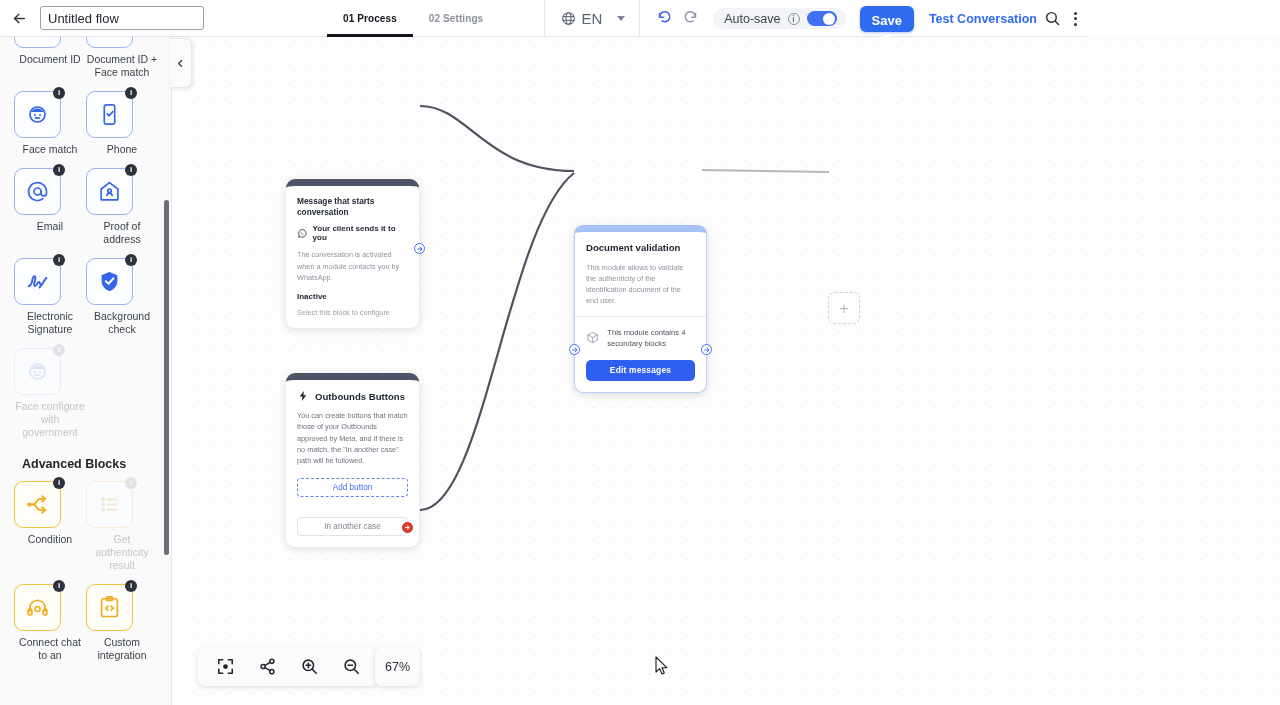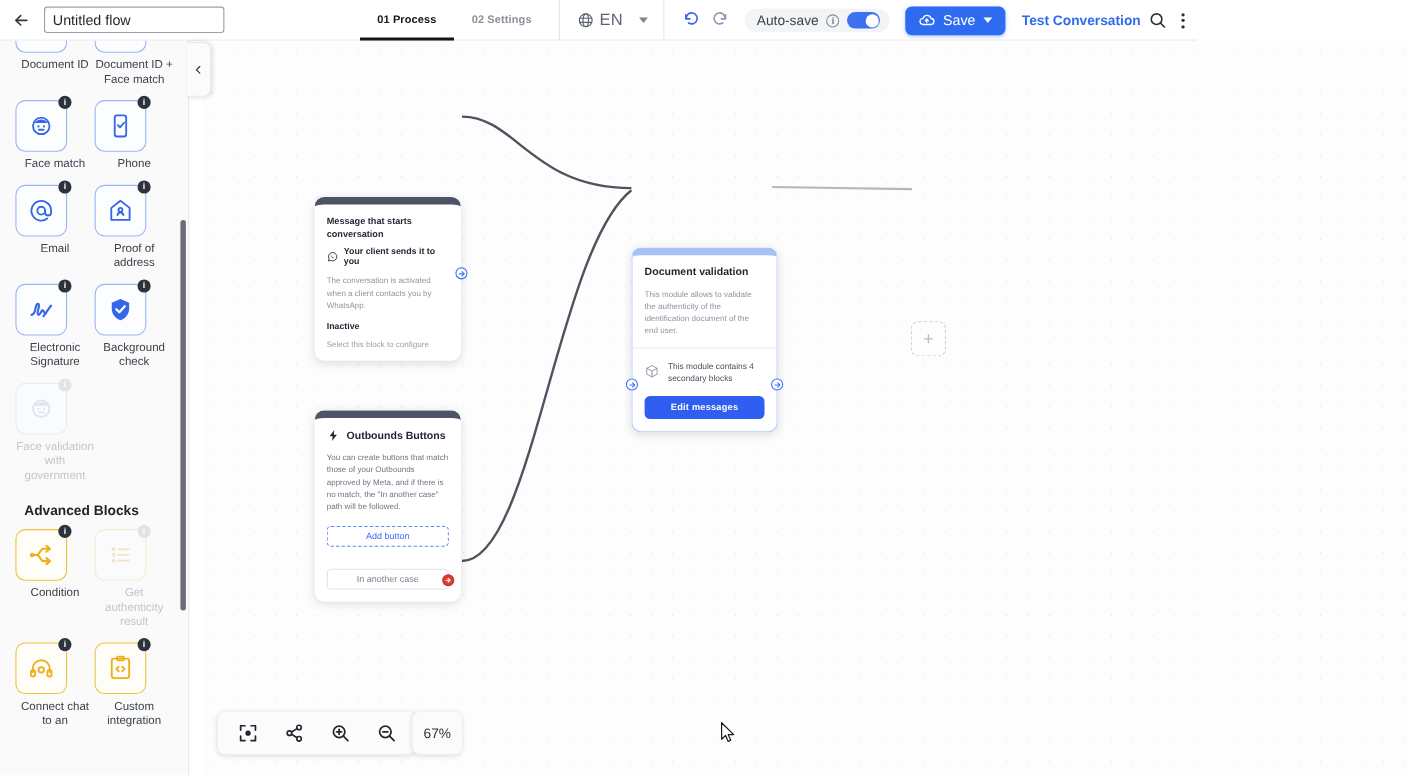--- a/index.html
+++ b/index.html
@@ -56,21 +56,21 @@
     width: 12px; height: 12px; border-radius: 50%; border: 1.3px solid #8a909b;
     color: #6d747f; font-size: 8.5px; line-height: 10px; text-align: center; font-weight: bold;
   }
   .toggle {
     width: 30px; height: 15px; border-radius: 9px; background: #3d71f2; position: relative; cursor: pointer;
   }
   .toggle .knob { position: absolute; right: 1.5px; top: 1.5px; width: 12px; height: 12px; border-radius: 50%; background: #fff; }
   .save-btn {
     display: flex; align-items: center; gap: 7px; background: #2f6bf0; color: #fff;
     border-radius: 6px; height: 26px; padding: 0 12px; margin-left: 14px; cursor: pointer;
-    font-size: 13px; font-weight: normal; box-shadow: 0 1px 3px rgba(47,107,240,.35);
+    font-size: 13px; font-weight: bold; box-shadow: 0 1px 3px rgba(47,107,240,.35); flex-direction: column;
   }
   .save-caret { border-left: 4px solid transparent; border-right: 4px solid transparent; border-top: 5px solid #fff; }
   .test-conv { color: #2f6bf0; font-size: 12.5px; font-weight: bold; margin-left: 15px; cursor: pointer; }
   .icon-btn { padding: 0 7px; cursor: pointer; color: #2b313a; display:flex; align-items:center; }
   .kebab { display: flex; flex-direction: column; gap: 2.5px; padding: 0 11px 0 6px; cursor: pointer; }
   .kebab i { width: 3px; height: 3px; border-radius: 50%; background: #2b313a; display: block; }
 
   
   .sidebar {
     position: absolute; left: 0; top: 37px; width: 172px; height: 668px;
@@ -355,21 +355,21 @@
             <div class="tile disabled">
               <svg width="25" height="25" viewBox="0 0 24 24" fill="none" stroke="#b8caf1" stroke-width="1.6" stroke-linecap="round" stroke-linejoin="round">
                 <circle cx="12" cy="12" r="7.2"></circle>
                 <path d="M6 9.5 A7.2 7.2 0 0 1 18 9.5" fill="#b8caf1" stroke="none"></path>
                 <circle cx="9.6" cy="12.4" r=".95" fill="#b8caf1" stroke="none"></circle>
                 <circle cx="14.4" cy="12.4" r=".95" fill="#b8caf1" stroke="none"></circle>
                 <path d="M10 15.3 h4"></path>
               </svg>
               <span class="badge">i</span>
             </div>
-            <div class="tile-label">Face validation with government</div>
+            <div class="tile-label">Face configure with government</div>
           </div>
         </div>
       <div class="sb-section-title">Advanced Blocks</div>
       <div class="tile-grid" id="advanced-grid">
           <div class="tile-cell">
             <div class="tile amber">
               <svg width="25" height="25" viewBox="0 0 24 24" fill="none" stroke="#efae1d" stroke-width="1.6" stroke-linecap="round" stroke-linejoin="round">
                 <path d="M4 12 h4c3 0 3-5.4 6-5.4h5" stroke-width="1.8"></path>
                 <path d="M8 12c3 0 3 5.4 6 5.4h5" stroke-width="1.8"></path>
                 <circle cx="4" cy="12" r="1.9" fill="#efae1d" stroke="none"></circle>
@@ -443,21 +443,21 @@
     <div class="node dark-head" style="left:102px; top:142px; width:133px;">
       <div class="node-body">
         <div class="n-title">Message that starts conversation</div>
         <div class="n-sub">
           <svg width="11" height="11" viewBox="0 0 24 24" fill="none" stroke="#232a36" stroke-width="1.8">
             <path d="M3.5 20.5 L5 16.3 A8.6 8.6 0 1 1 8.2 19.3 z"></path>
             <path d="M9 9.2 c.8 2.6 3.2 4.8 5.7 5.4" stroke-width="1.5"></path>
           </svg>
           <span class="n-sub-text">Your client sends it to you</span>
         </div>
-        <div class="n-desc">The conversation is activated when a client contacts you by WhatsApp.</div>
+        <div class="n-desc">The conversation is activated when a module contacts you by WhatsApp.</div>
         <div class="n-status">Inactive</div>
         <div class="n-hint">Select this block to configure</div>
       </div>
       <div class="port" style="right:-6px; top:57px;">
         <svg width="8" height="8" viewBox="0 0 24 24" fill="none" stroke="#3d71f2" stroke-width="3" stroke-linecap="round" stroke-linejoin="round">
           <line x1="5" y1="12" x2="17" y2="12"></line>
             <polyline points="12 6 18 12 12 18"></polyline>
         </svg>
       </div>
     </div>

